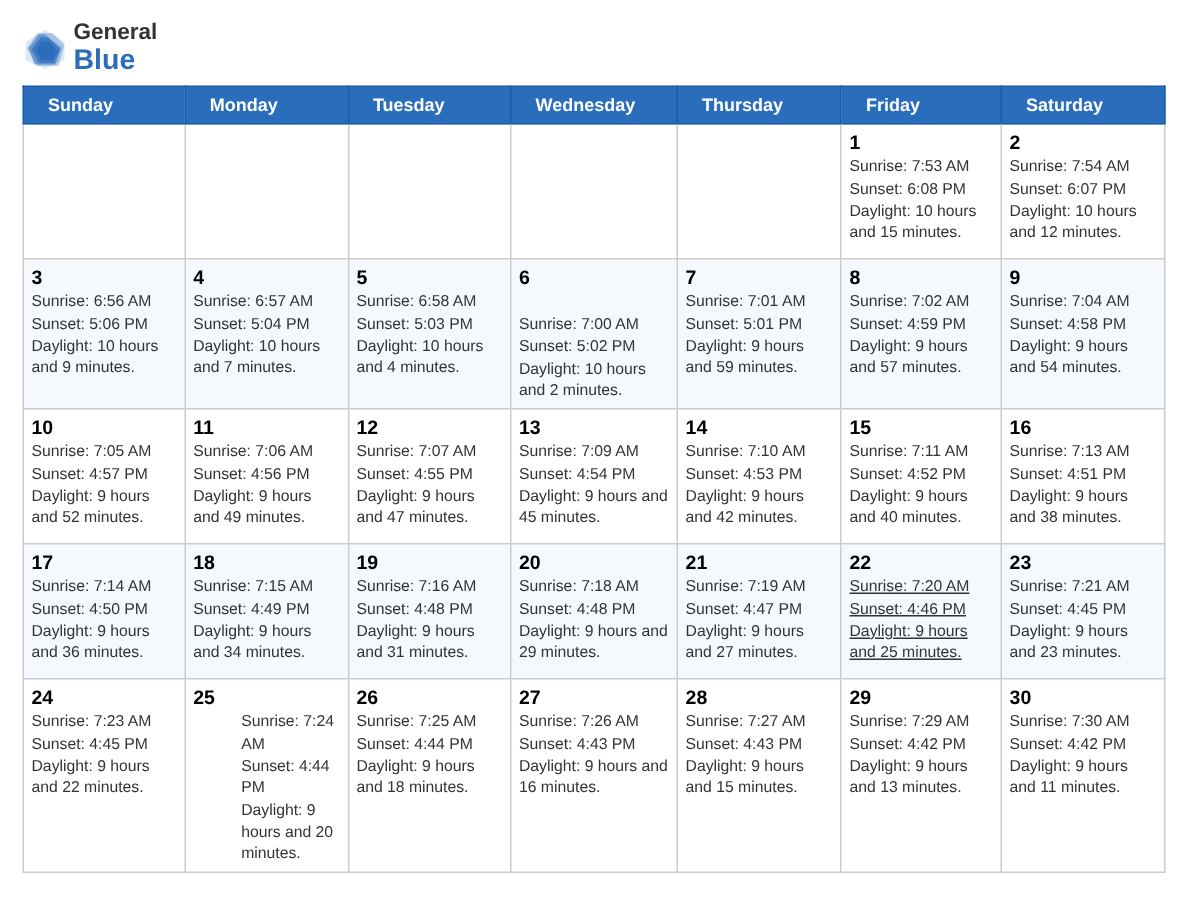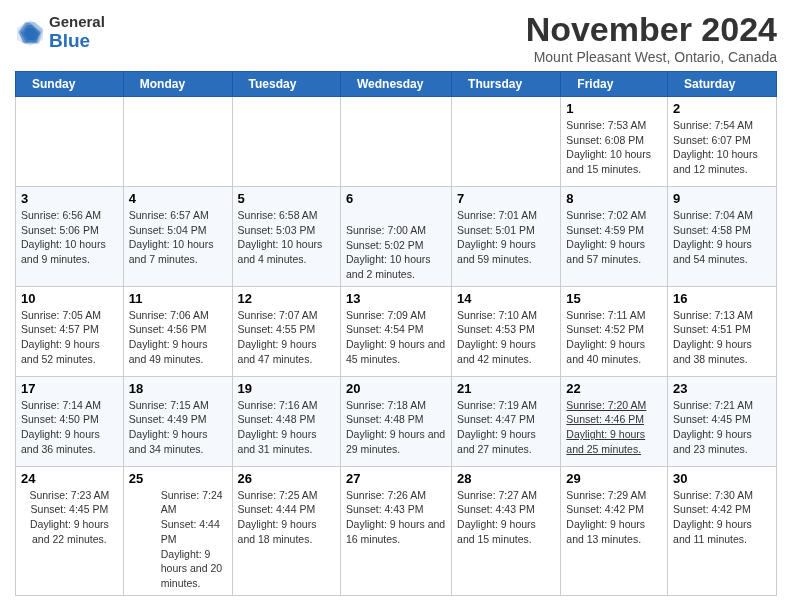--- a/index.html
+++ b/index.html
@@ -108,24 +108,20 @@
       <polygon points="20,4 28,12 24,26 10,26 3,14 10,4" fill="#2a6ebb" opacity="0.3"></polygon>
       <polygon points="15,5 26,14 22,25 8,25 4,14 11,5" fill="#2a6ebb" opacity="0.5"></polygon>
       <polygon points="17,7 25,15 21,24 11,24 6,15 12,7" fill="#2a6ebb" opacity="0.7"></polygon>
       <polygon points="18,10 23,16 20,22 13,22 9,16 12,10" fill="#2a6ebb"></polygon>
     </svg>
     <div class="logo-text">
       <span class="logo-general">General</span>
       <span class="logo-blue">Blue</span>
     </div>
   </div>
-  <div class="title-area">
-    <div class="month-title">November 2024</div>
-    <div class="location">Mount Pleasant West, Ontario, Canada</div>
-  </div>
 </div>
 
 <table class="calendar">
   <thead>
     <tr id="weekday-header">
         <th>Sunday</th>
         <th>Monday</th>
         <th>Tuesday</th>
         <th>Wednesday</th>
         <th>Thursday</th>
@@ -281,21 +277,21 @@
         <td>
           <span class="day-number">23</span>
           <div class="day-info" style="white-space: pre-line;">Sunrise: 7:21 AM
 Sunset: 4:45 PM
 Daylight: 9 hours and 23 minutes.</div>
         </td>
       </tr>
       <tr>
         <td>
           <span class="day-number">24</span>
-          <div class="day-info" style="white-space: pre-line; text-align: center;">Sunrise: 7:23 AM
+          <div class="day-info" style="white-space: pre-line;">Sunrise: 7:23 AM
 Sunset: 4:45 PM
 Daylight: 9 hours and 22 minutes.</div>
         </td>
         <td>
           <span class="day-number">25</span>
           <div class="day-info" style="white-space: pre-line; margin-left: 32px;">Sunrise: 7:24 AM
 Sunset: 4:44 PM
 Daylight: 9 hours and 20 minutes.</div>
         </td>
         <td>

